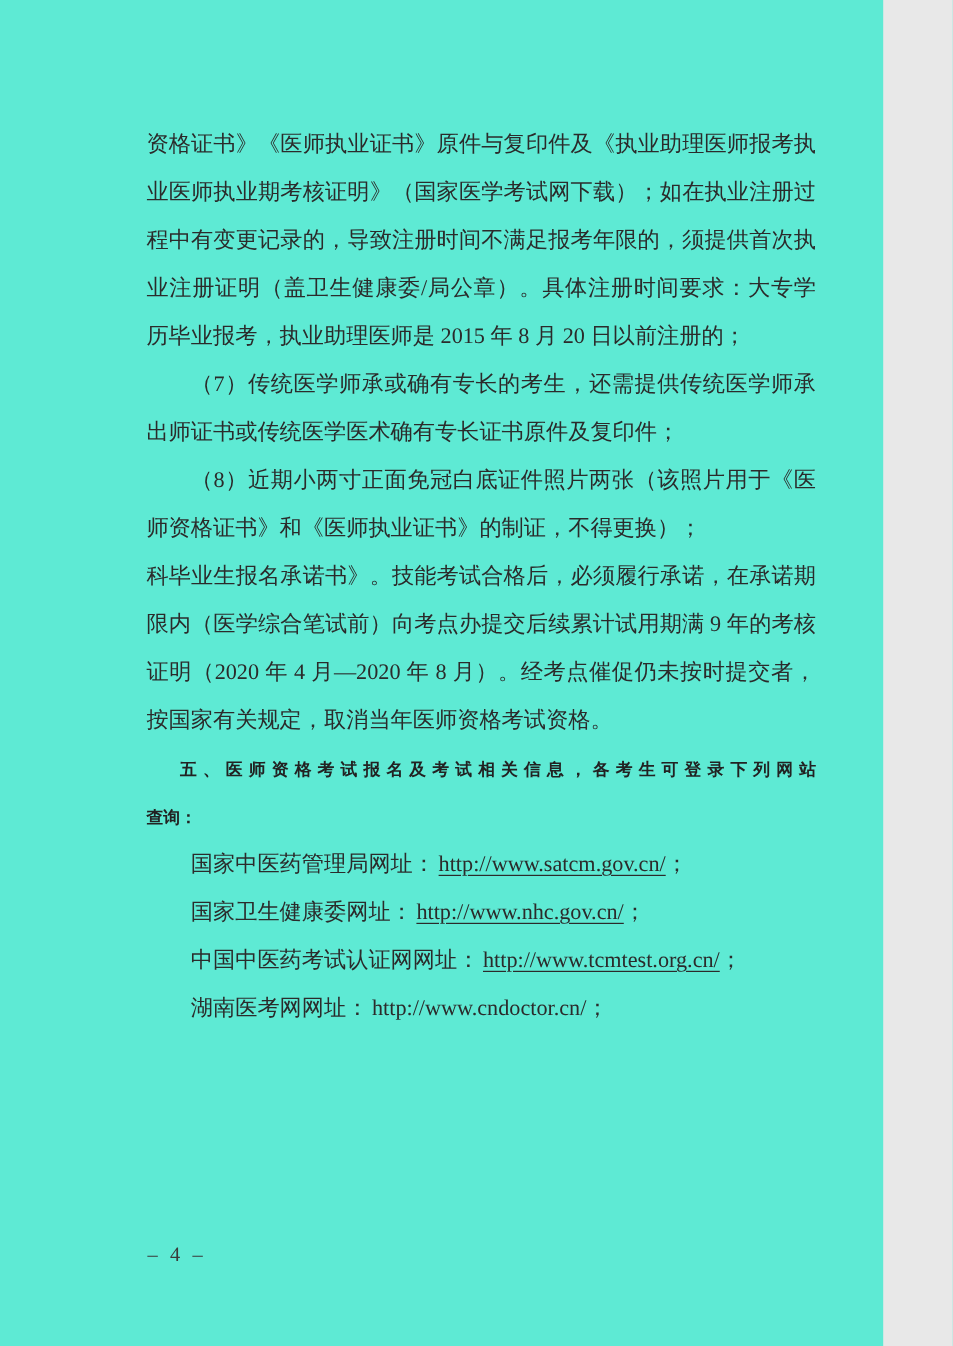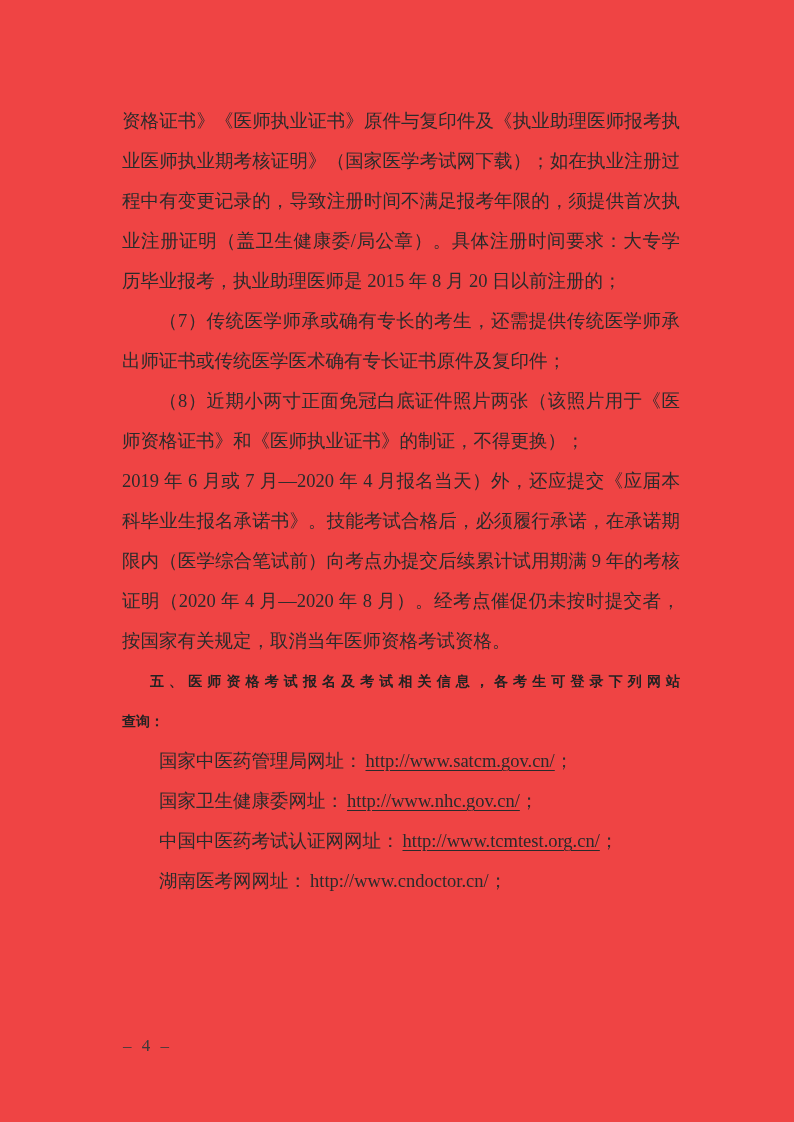--- a/index.html
+++ b/index.html
@@ -3,22 +3,22 @@
 <meta charset="utf-8">
 <style>
   html,body{margin:0;padding:0;}
   body{
     width:794px;height:1122px;
     background:#e8e8e8;
     font-family:"Liberation Serif","DejaVu Serif",serif;
   }
   .page{
     position:relative;
-    width:794px;height:1122px;
-    background:#ef4444;
+    width:736px;height:1122px;
+    background:#5eead4;
     overflow:hidden;
   }
   .content{
     position:absolute;
     left:122px;top:101px;
     width:558px;
     color:#2b2b2b;
     font-size:18.5px;
     line-height:40px;
   }
@@ -63,21 +63,20 @@
       <div class="line j ind">（7）传统医学师承或确有专长的考生，还需提供传统医学师承</div>
       <div class="line">出师证书或传统医学医术确有专长证书原件及复印件；</div>
     </div>
 
     <div class="para">
       <div class="line j ind">（8）近期小两寸正面免冠白底证件照片两张（该照片用于《医</div>
       <div class="line">师资格证书》和《医师执业证书》的制证，不得更换）；</div>
     </div>
 
     <div class="para">
-      <div class="line j">2019 年 6 月或 7 月—2020 年 4 月报名当天）外，还应提交《应届本</div>
       <div class="line j">科毕业生报名承诺书》。技能考试合格后，必须履行承诺，在承诺期</div>
       <div class="line j">限内（医学综合笔试前）向考点办提交后续累计试用期满 9 年的考核</div>
       <div class="line j">证明（2020 年 4 月—2020 年 8 月）。经考点催促仍未按时提交者，</div>
       <div class="line">按国家有关规定，取消当年医师资格考试资格。</div>
     </div>
 
     <div class="para">
       <div class="line hd j ind">五、医师资格考试报名及考试相关信息，各考生可登录下列网站</div>
       <div class="line hd">查询：</div>
     </div>

